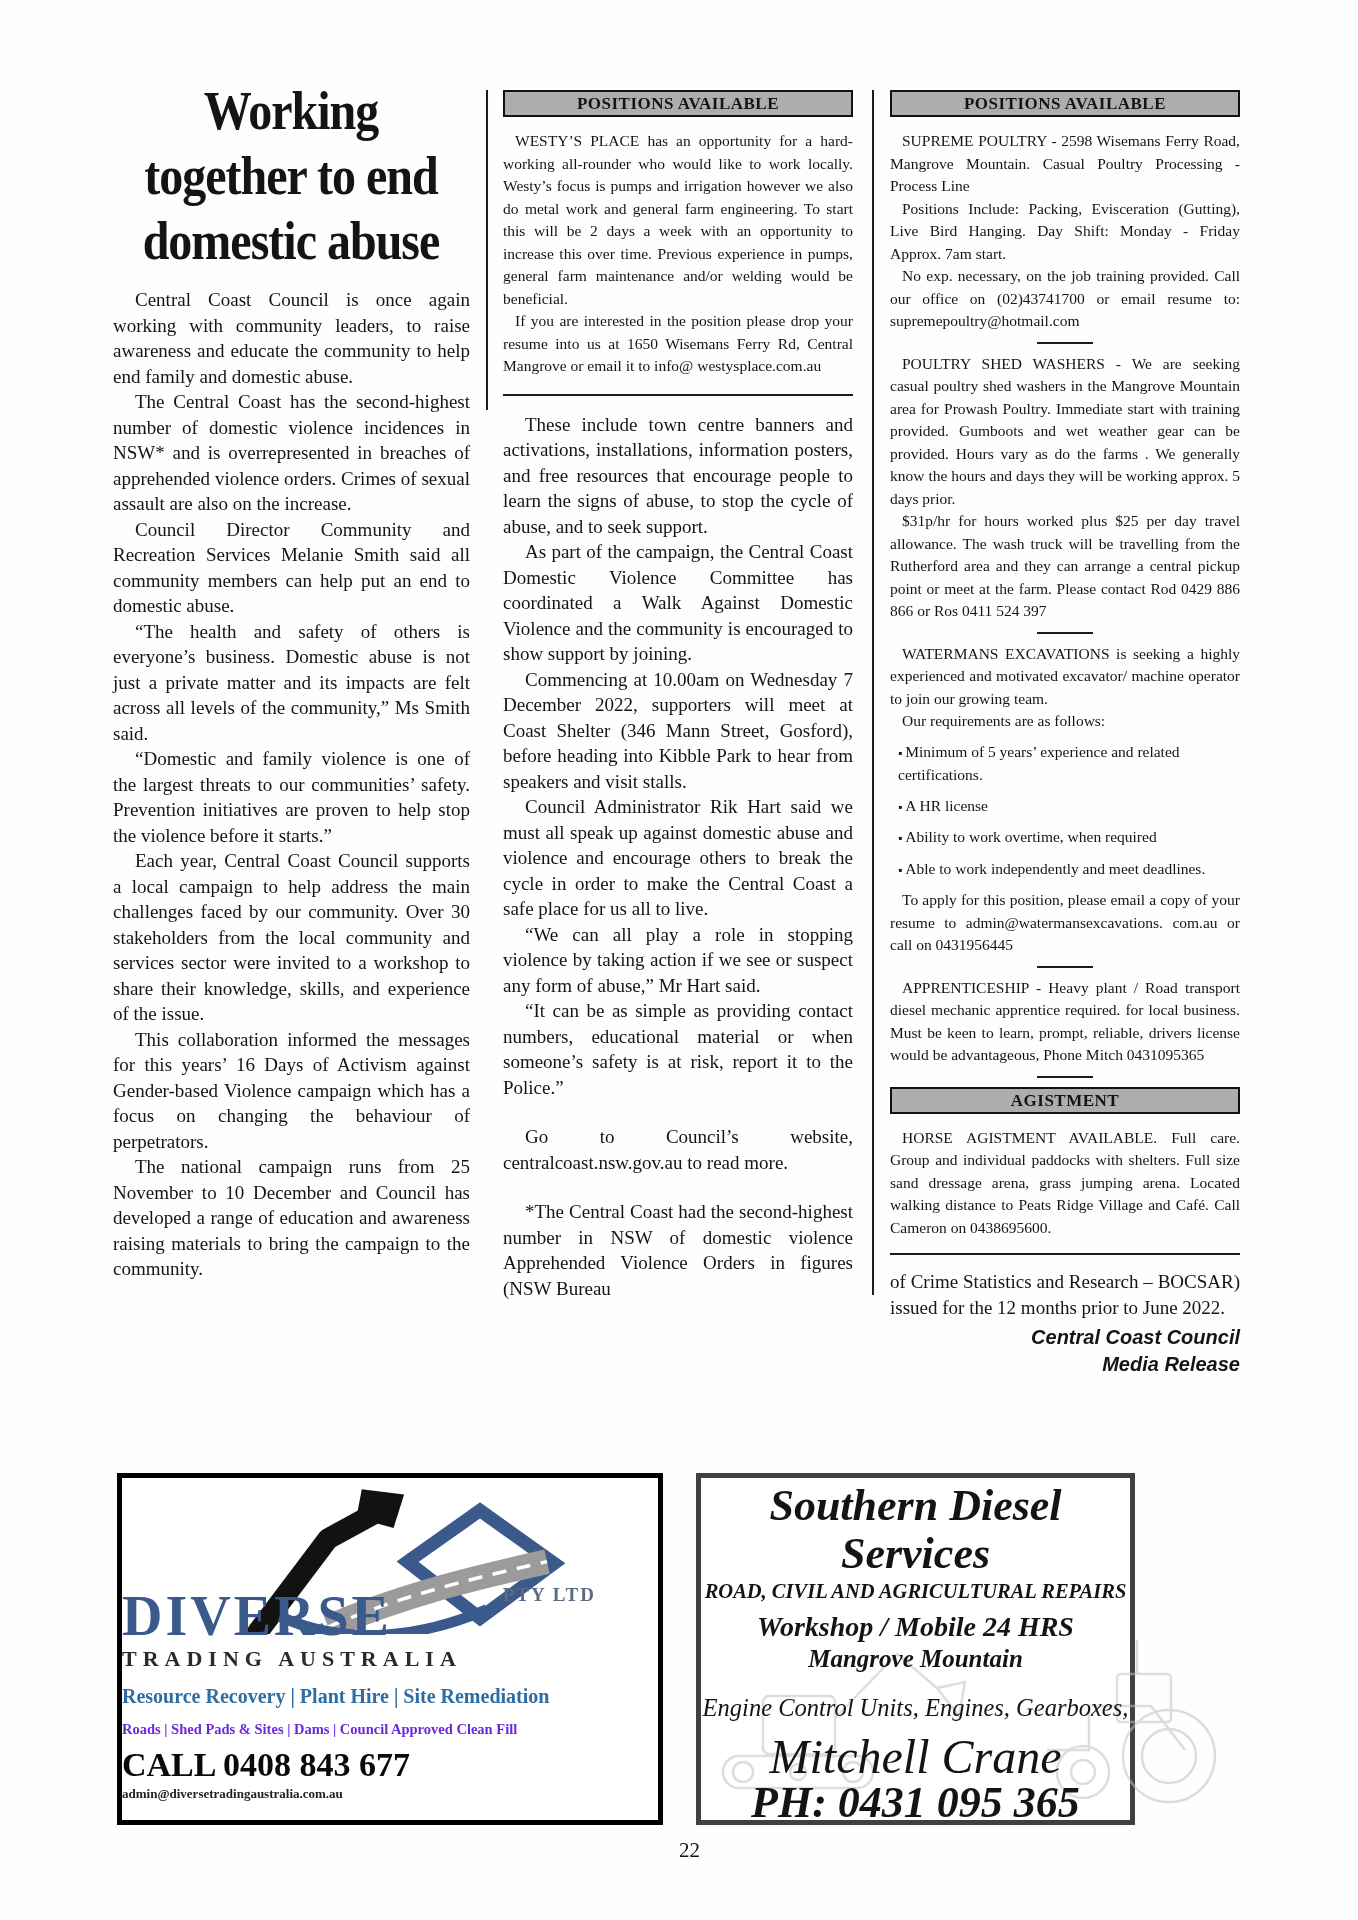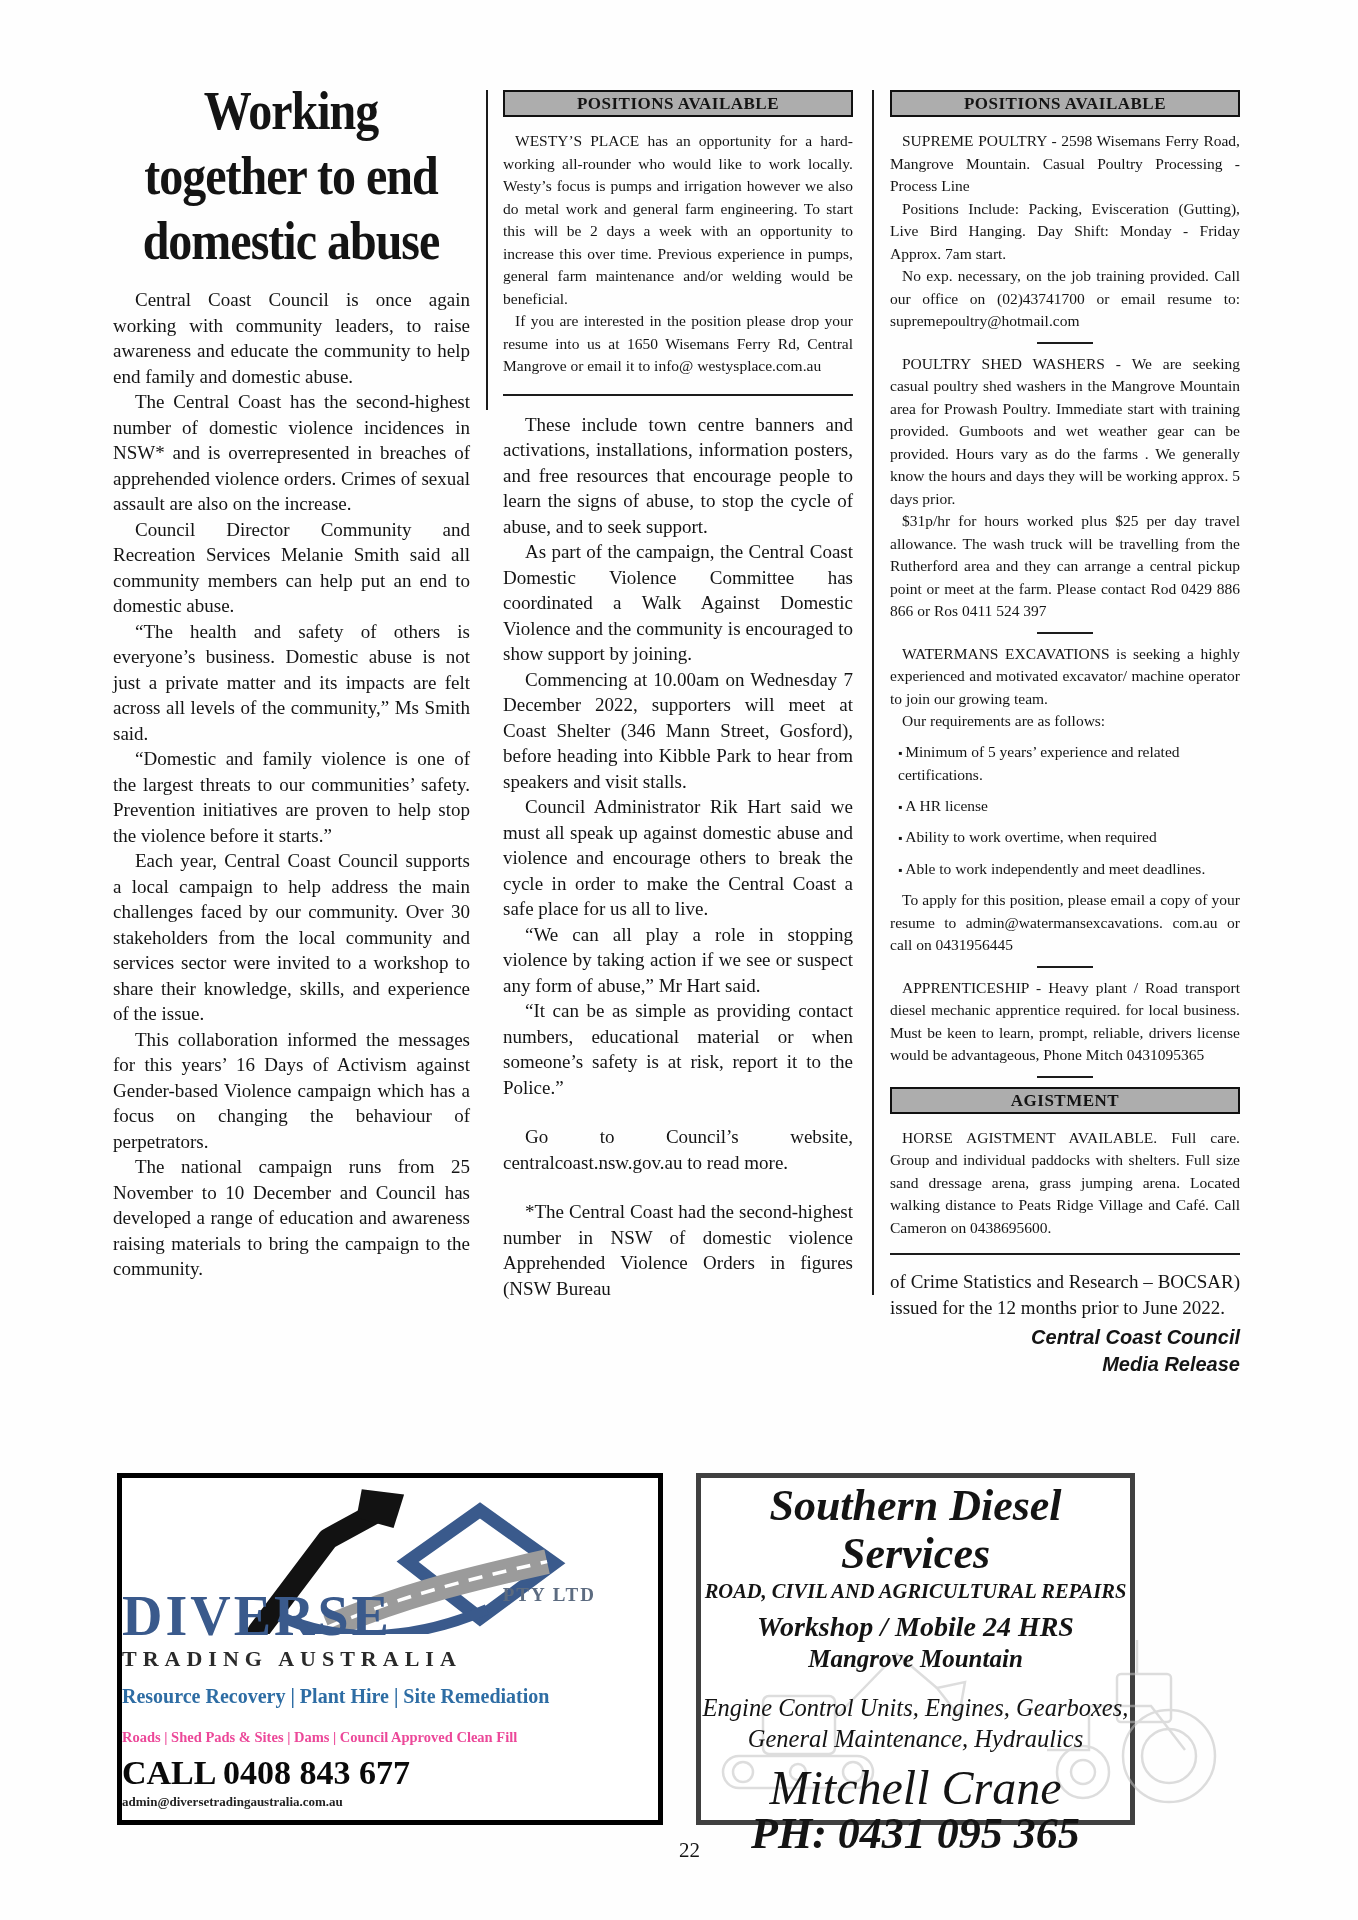--- a/index.html
+++ b/index.html
@@ -49,21 +49,21 @@
   .ad{position:absolute;top:1473px;box-sizing:border-box;background:#fff;}
   .ad-diverse{left:117px;width:546px;height:352px;border:5px solid #000;}
   .ad-southern{left:696px;width:439px;height:352px;border:5px solid #404040;}
   .diverse-inner{position:relative;width:100%;height:100%;font-family:Liberation Serif, serif;text-align:left;}
   .diverse-logo{display:block;margin:6px auto 0 auto;}
   .diverse-ptyltd{position:absolute;right:62px;top:100px;font-size:19px;font-weight:bold;
                   letter-spacing:2px;color:#5c6b80;}
   .diverse-name{margin-top:-46px;font-size:56px;font-weight:bold;letter-spacing:3px;color:var(--diverse-blue);line-height:56px;}
   .diverse-sub{font-size:22px;font-weight:600;letter-spacing:6px;color:#2a2a2a;line-height:26px;margin-top:2px;}
   .diverse-tagline{margin-top:12px;font-size:20px;font-weight:bold;color:var(--diverse-tagline);line-height:24px;}
-  .diverse-services{margin-top:20px;font-size:14.5px;font-weight:bold;color:#ec4899;line-height:18px;}
+  .diverse-services{margin-top:12px;font-size:14.5px;font-weight:bold;color:#6d28d9;line-height:18px;}
   .diverse-call{margin-top:8px;font-size:34px;font-weight:bold;color:#0a0a0a;line-height:38px;}
   .diverse-email{margin-top:2px;font-size:13px;font-weight:bold;color:#222;}
   .southern-inner{position:relative;width:100%;height:100%;text-align:center;font-style:italic;}
   .southern-art{position:absolute;left:0;top:86px;z-index:0;}
   .southern-text{position:relative;z-index:1;}
   .southern-title{font-size:44px;font-weight:bold;line-height:48px;margin-top:4px;}
   .southern-sub1{font-size:20.5px;font-weight:bold;line-height:26px;}
   .southern-sub2{font-size:28px;font-weight:bold;line-height:34px;margin-top:6px;}
   .southern-sub3{font-size:25px;font-weight:bold;line-height:30px;}
   .southern-body{font-size:24.5px;line-height:31px;margin-top:18px;}
@@ -186,21 +186,20 @@
           <line x1="436" y1="106" x2="436" y2="72"></line>
         </g>
       </svg>
       <div class="southern-text">
         <div class="southern-title">Southern Diesel Services</div>
         <div class="southern-sub1">ROAD, CIVIL AND AGRICULTURAL REPAIRS</div>
         <div class="southern-sub2">Workshop / Mobile 24 HRS</div>
         <div class="southern-sub3">Mangrove Mountain</div>
         <div class="southern-body">
           <div>Engine Control Units, Engines, Gearboxes,</div>
-          <div>General Maintenance, Hydraulics</div>
         </div>
         <div class="southern-name">Mitchell Crane</div>
         <div class="southern-phone">PH: 0431 095 365</div>
       </div>
     </div>
   </div>
 
   <div class="page-number">22</div>
 
 </div>

